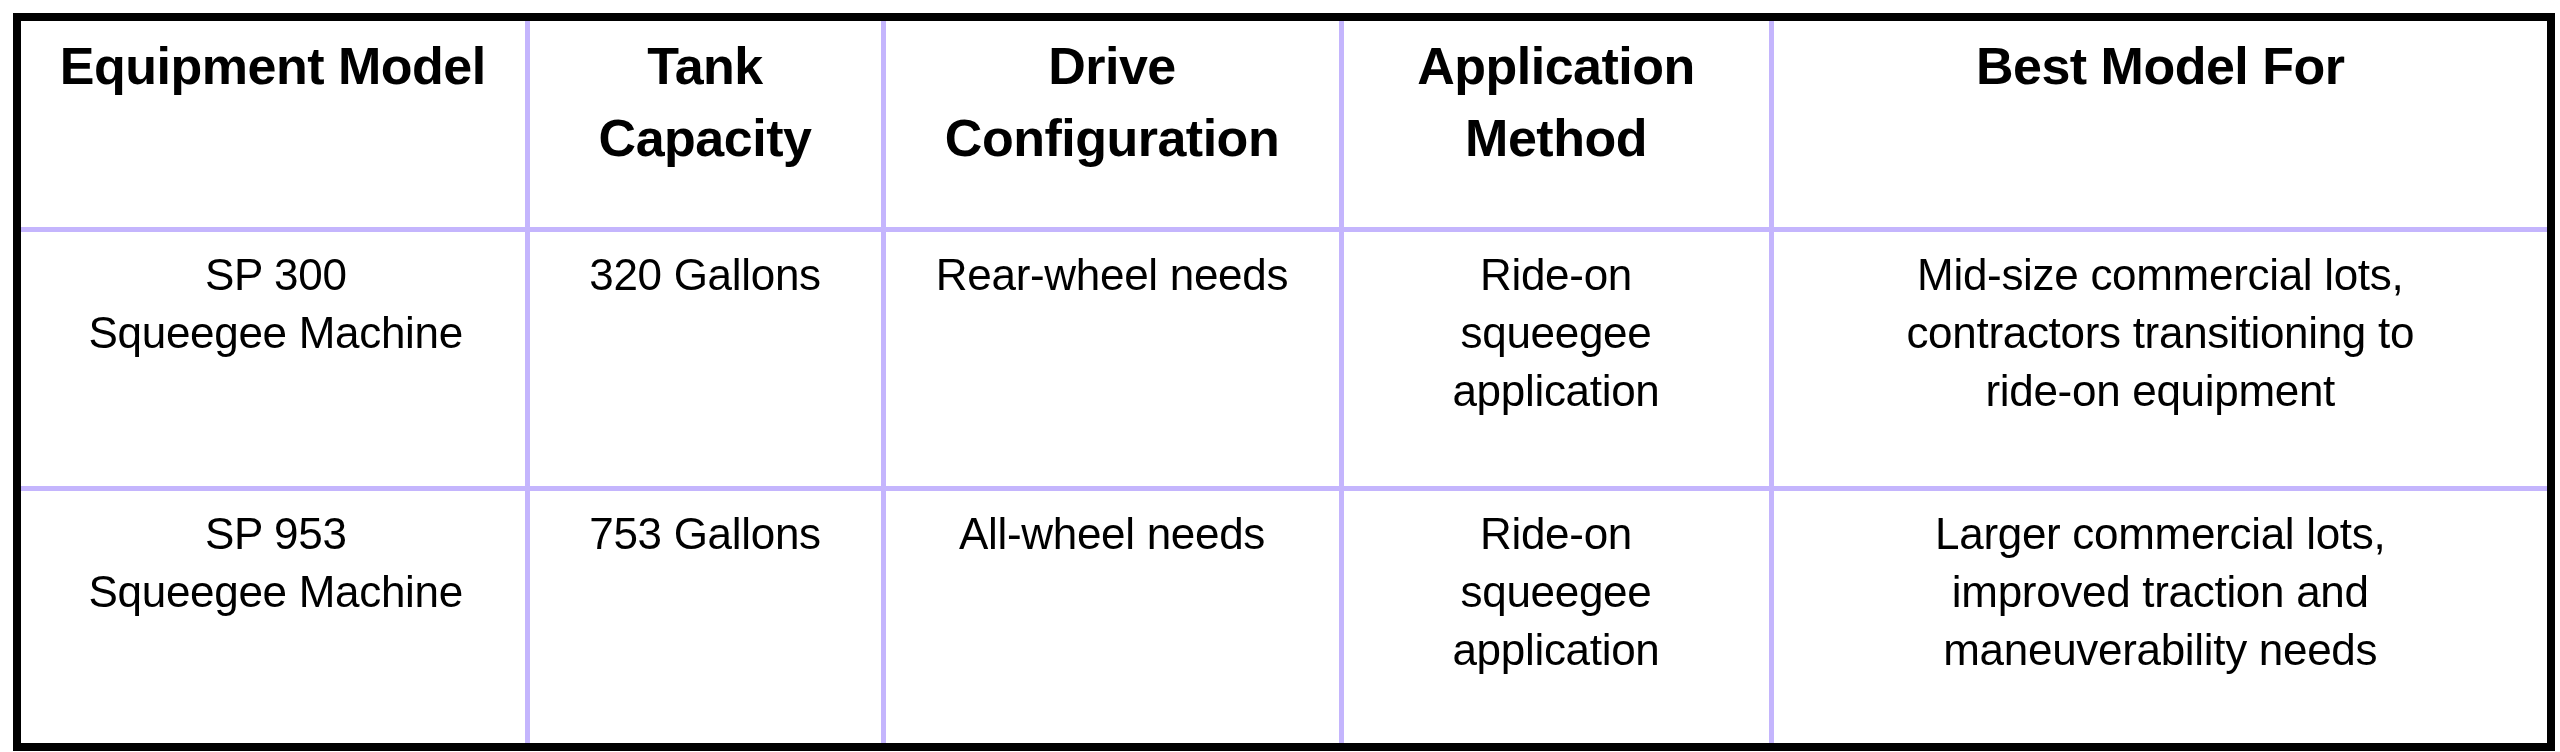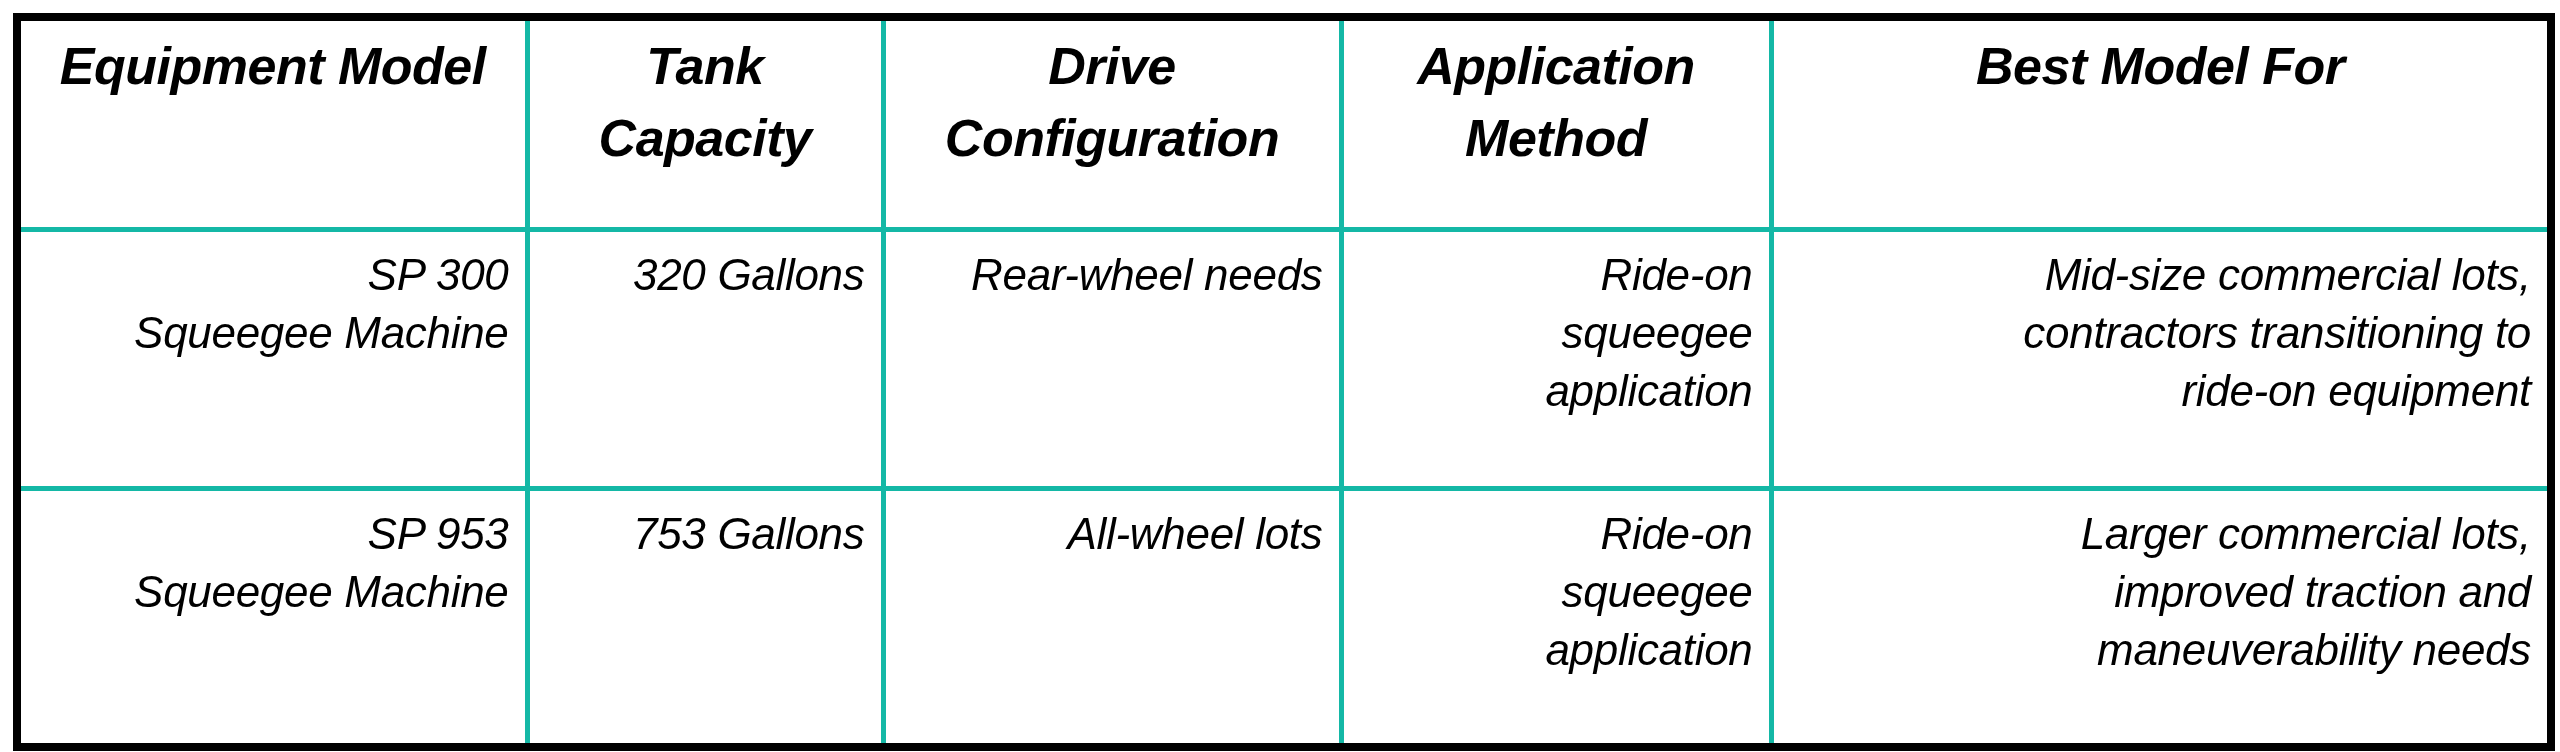--- a/index.html
+++ b/index.html
@@ -20,49 +20,48 @@
   }
   table.spec-table {
     border-collapse: collapse;
     table-layout: fixed;
     width: 2534px;
     height: 730px;
     background: #ffffff;
   }
   table.spec-table th,
   table.spec-table td {
-    border: 5px solid #14b8a6;
+    border: 5px solid #c4b5fd;
     vertical-align: top;
     white-space: pre-line;
     overflow: hidden;
     box-sizing: border-box;
-    font-style: italic;
   }
   
   table.spec-table {
     border: 8px solid #000000;
   }
   table.spec-table th {
     font-size: 52px;
     font-weight: bold;
     line-height: 1.38;
     text-align: center;
     padding: 10px 14px 0 14px;
     letter-spacing: -0.5px;
   }
   table.spec-table td {
     font-size: 44px;
     font-weight: normal;
     line-height: 1.32;
-    text-align: right;
+    text-align: center;
     padding: 14px 16px 0 16px;
     letter-spacing: -0.3px;
   }
   table.spec-table td.cell-left {
-    text-align: right;
+    text-align: center;
     padding-left: 22px;
   }
   tr.header-row   { height: 212px; }
   tr.data-row     { height: 259px; }
 </style>
 </head>
 <body>
 
 <div class="table-wrap">
   <table class="spec-table">
@@ -95,21 +94,21 @@
 squeegee
 application</td>
         <td>Mid-size commercial lots,
 contractors transitioning to
 ride-on equipment</td>
       </tr>
       <tr class="data-row">
         <td class="cell-left">SP 953
 Squeegee Machine</td>
         <td>753 Gallons</td>
-        <td>All-wheel lots</td>
+        <td>All-wheel needs</td>
         <td>Ride-on
 squeegee
 application</td>
         <td>Larger commercial lots,
 improved traction and
 maneuverability needs</td>
       </tr>
     </tbody>
   </table>
 </div>

